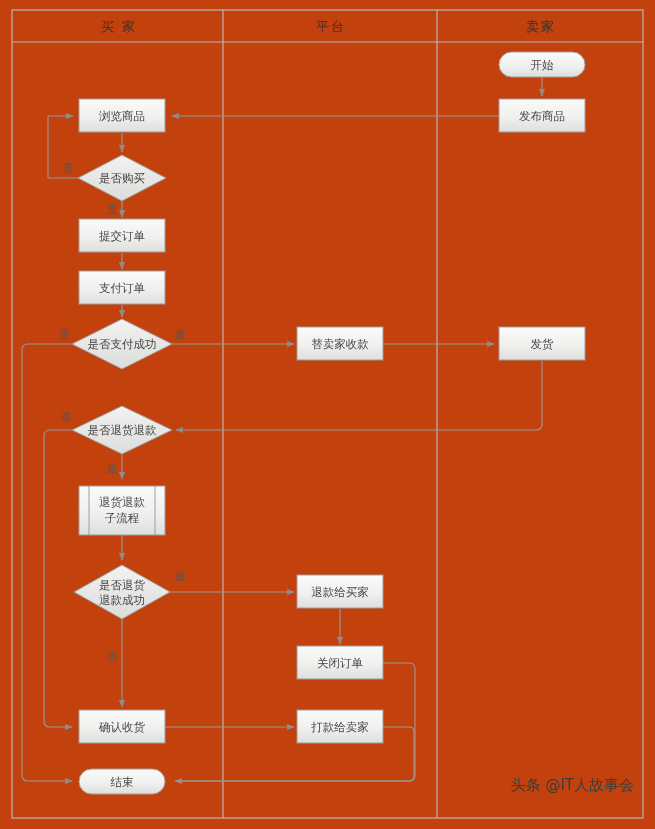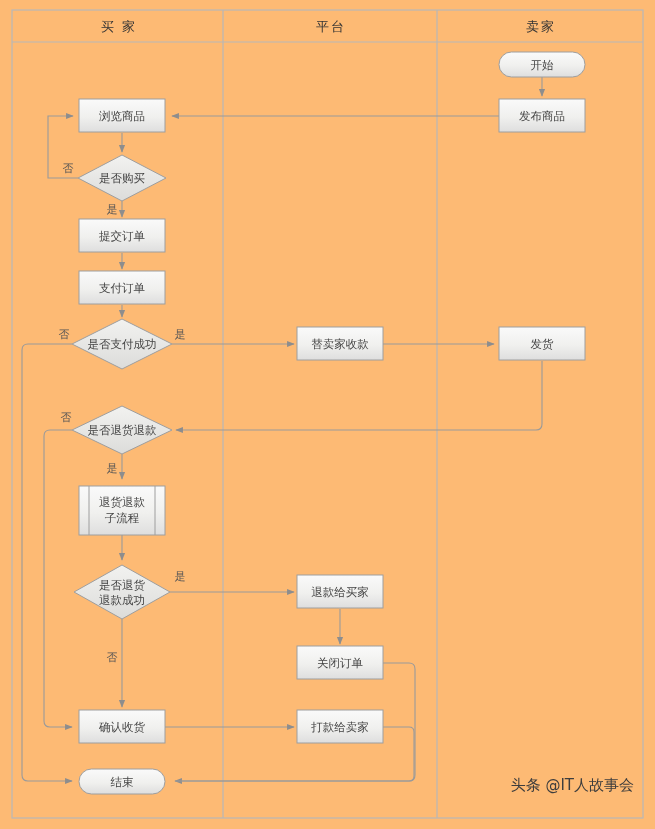--- a/index.html
+++ b/index.html
@@ -3,21 +3,21 @@
 <meta charset="utf-8">
 <title>Flowchart</title>
 <style>
   html,body{margin:0;padding:0;}
   body{
     width:655px;height:829px;
     background:#fdfdfb;
     font-family:"DejaVu Sans","Liberation Sans",sans-serif;
     overflow:hidden;
   }
-  #stage{position:relative;width:655px;height:829px;background:#fdba74;}
+  #stage{position:relative;width:655px;height:829px;background:#c2410c;}
   svg#diagram{position:absolute;left:0;top:0;width:655px;height:829px;display:block;}
 
   .lane-label{
     font-size:13px;
     fill:#333333;
     text-anchor:middle;
     letter-spacing:2px;
     font-family:"DejaVu Sans","Liberation Sans",sans-serif;
   }
   .node-text{

